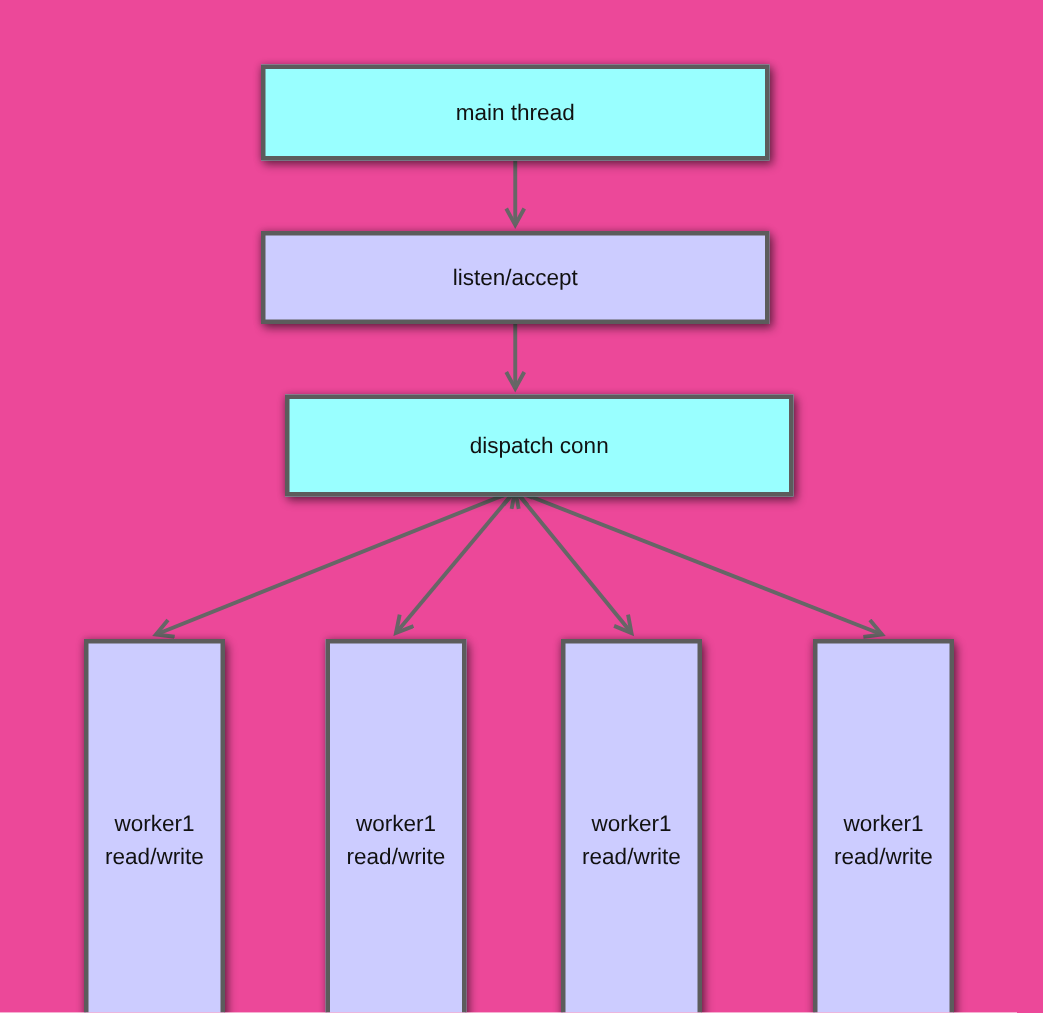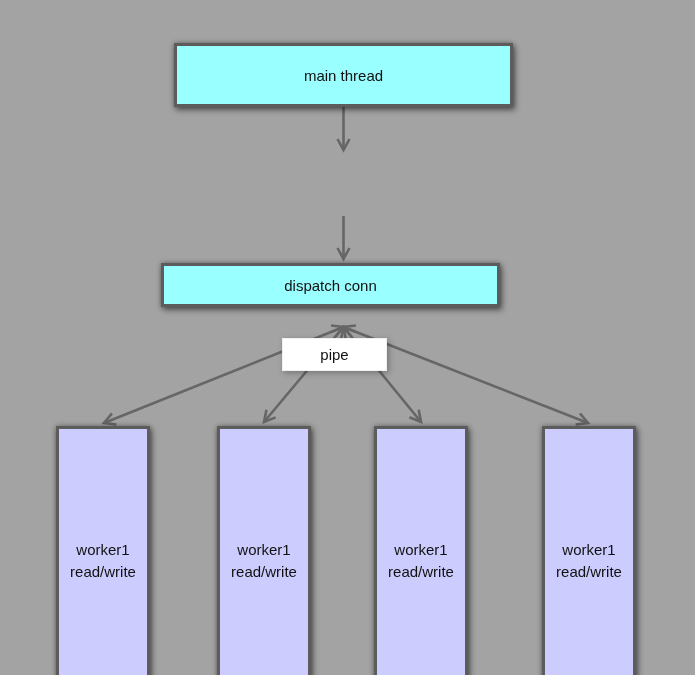--- a/index.html
+++ b/index.html
@@ -1,20 +1,20 @@
 <!DOCTYPE html>
 <html><head>
 <meta charset="utf-8">
 <style>
   html, body { margin: 0; padding: 0; background: #ffffff; }
   #canvas {
     position: relative;
     width: 695px;
     height: 675px;
-    background: #a3a3a3;
+    background: #ec4899;
     font-family: "Liberation Sans", sans-serif;
     overflow: hidden;
   }
   #edges {
     position: absolute;
     left: 0; top: 0;
     width: 695px; height: 675px;
     z-index: 1;
   }
   .box {
@@ -27,21 +27,21 @@
     font-size: 15px;
     color: #111111;
     text-align: center;
     box-shadow: 2px 3px 6px rgba(0,0,0,0.45), 0 0 5px rgba(0,0,0,0.30);
     z-index: 2;
   }
   .fill-cyan { background: #99ffff; }
   .fill-lavender { background: #ccccff; }
   .box-main     { left: 174px; top: 43px;  width: 339px; height: 64px; }
   .box-listen   { left: 174px; top: 154px; width: 339px; height: 62px; }
-  .box-dispatch { left: 161px; top: 263px; width: 339px; height: 44px; }
+  .box-dispatch { left: 190px; top: 263px; width: 339px; height: 68px; }
   .box-worker   { top: 426px; width: 94px; height: 270px; white-space: pre-line; line-height: 22px; }
   .worker-1 { left: 56px; }
   .worker-2 { left: 217px; }
   .worker-3 { left: 374px; }
   .worker-4 { left: 542px; }
   .pipe-label {
     position: absolute;
     left: 282px; top: 338px; width: 105px; height: 33px;
     box-sizing: border-box;
     background: #ffffff;
@@ -74,24 +74,24 @@
       <line x1="343.5" y1="216" x2="343.5" y2="259" marker-end="url(#headEnd)"></line>
       <line x1="343.5" y1="327" x2="104" y2="423" marker-start="url(#headStart)" marker-end="url(#headEnd)"></line>
       <line x1="343.5" y1="327" x2="264" y2="422" marker-start="url(#headStart)" marker-end="url(#headEnd)"></line>
       <line x1="343.5" y1="327" x2="421" y2="422" marker-start="url(#headStart)" marker-end="url(#headEnd)"></line>
       <line x1="343.5" y1="327" x2="588" y2="423" marker-start="url(#headStart)" marker-end="url(#headEnd)"></line>
     </g>
   </svg>
 
   <div class="box fill-cyan box-main">main thread</div>
 
+  <div class="box fill-lavender box-listen">listen/accept</div>
 
   <div class="box fill-cyan box-dispatch">dispatch conn</div>
 
-  <div class="pipe-label">pipe</div>
 
   <div class="box fill-lavender box-worker worker-1">worker1
 read/write</div>
 
   <div class="box fill-lavender box-worker worker-2">worker1
 read/write</div>
 
   <div class="box fill-lavender box-worker worker-3">worker1
 read/write</div>
 

